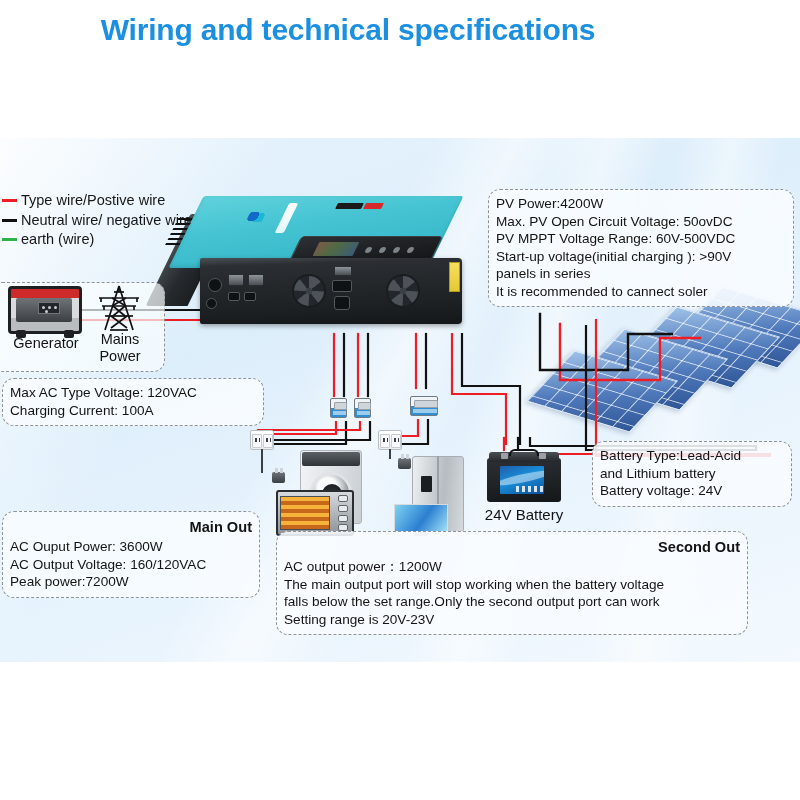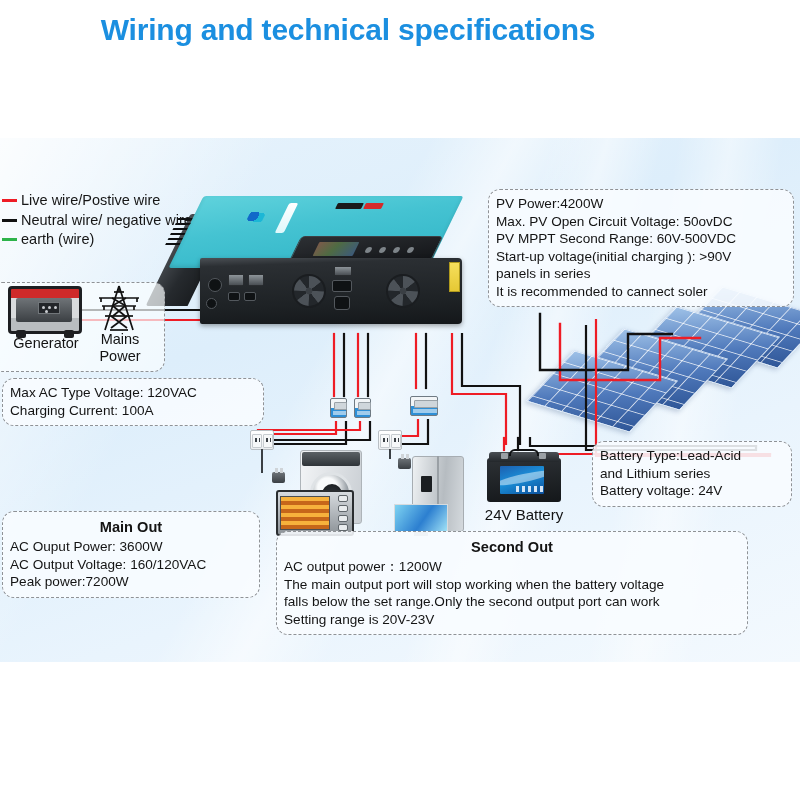--- a/index.html
+++ b/index.html
@@ -67,21 +67,21 @@
     border: 1.6px dashed #8f9296;
     border-radius: 12px;
     background: rgba(248,252,255,0.88);
     color: #141414;
     font-size: 13.6px;
     line-height: 17.5px;
     padding: 5px 7px 6px 7px;
     z-index: 30;
   }
   .callout .hdr {
-    text-align: center;
+    text-align: right;
     font-weight: bold;
     font-size: 14.6px;
     line-height: 20px;
     margin-bottom: 1px;
   }
   .callout .ln { white-space: nowrap; }
 
   #box-pv      { left: 488px; top: 51px;  width: 306px; }
   #box-acin    { left: 2px;   top: 240px; width: 262px; }
   #box-battery { left: 592px; top: 303px; width: 200px; }
@@ -513,34 +513,34 @@
         <path d="M504 300 V312" stroke="#ee1c25"></path>
         <path d="M518 300 V312" stroke="#111111"></path>
         <path d="M262 312 V334" stroke="#3a3f44" stroke-width="2"></path>
         <path d="M390 312 V320" stroke="#3a3f44" stroke-width="2"></path>
       </g>
     </svg>
 
     <div class="callout" id="box-pv">
       <div class="ln">PV Power:4200W</div>
       <div class="ln">Max. PV Open Circuit Voltage: 50ovDC</div>
-      <div class="ln">PV MPPT Second Range: 60V-500VDC</div>
+      <div class="ln">PV MPPT Voltage Range: 60V-500VDC</div>
       <div class="ln">Start-up voltage(initial charging ): &gt;90V</div>
       <div class="ln">panels in series</div>
       <div class="ln">It is recommended to cannect soler</div>
     </div>
 
     <div class="callout" id="box-acin">
       <div class="ln">Max AC Type Voltage: 120VAC</div>
       <div class="ln">Charging Current: 100A</div>
     </div>
 
     <div class="callout" id="box-battery">
       <div class="ln">Battery Type:Lead-Acid</div>
-      <div class="ln">and Lithium series</div>
+      <div class="ln">and Lithium battery</div>
       <div class="ln">Battery voltage: 24V</div>
     </div>
 
     <div class="callout" id="box-mainout">
       <div class="hdr">Main Out</div>
       <div class="ln">AC Ouput Power: 3600W</div>
       <div class="ln">AC Output Voltage: 160/120VAC</div>
       <div class="ln">Peak power:7200W</div>
     </div>
 
@@ -548,21 +548,21 @@
       <div class="hdr">Second Out</div>
       <div class="ln">AC output power：1200W</div>
       <div class="ln">The main output port will stop working when the battery voltage</div>
       <div class="ln">falls below the set range.Only the second output port can work</div>
       <div class="ln">Setting range is 20V-23V</div>
     </div>
 
     <div id="legend">
       <div class="leg-row">
         <span class="leg-dash" style="background:#ee1c25"></span>
-        <span>Live wire/Postive wire</span>
+        <span>Type wire/Postive wire</span>
       </div>
       <div class="leg-row">
         <span class="leg-dash" style="background:#111111"></span>
         <span>Neutral wire/ negative wire</span>
       </div>
       <div class="leg-row">
         <span class="leg-dash" style="background:#2db34a"></span>
         <span>earth (wire)</span>
       </div>
     </div>

